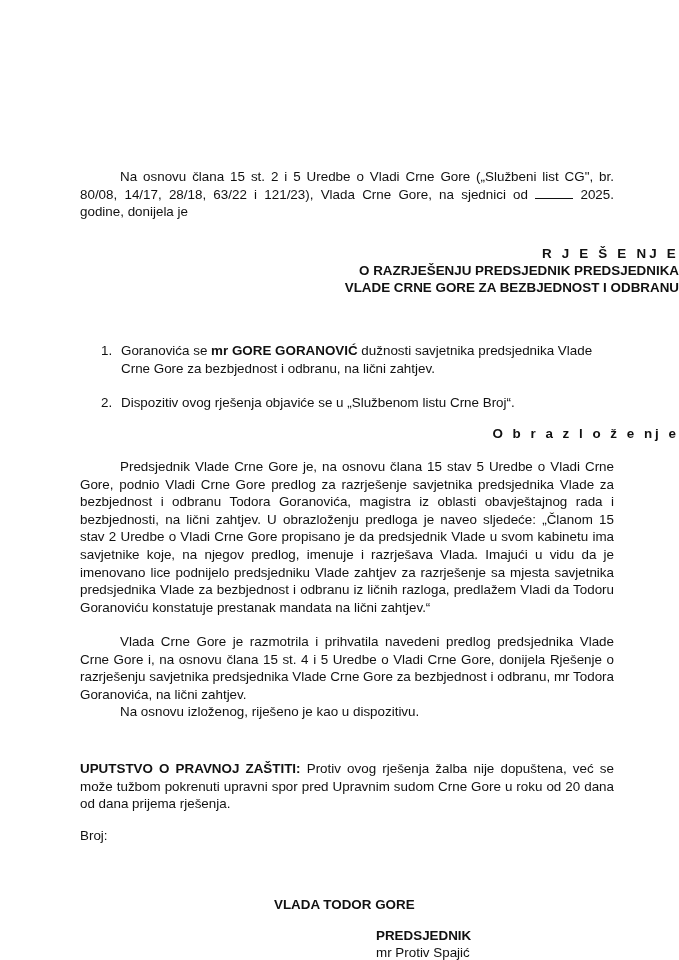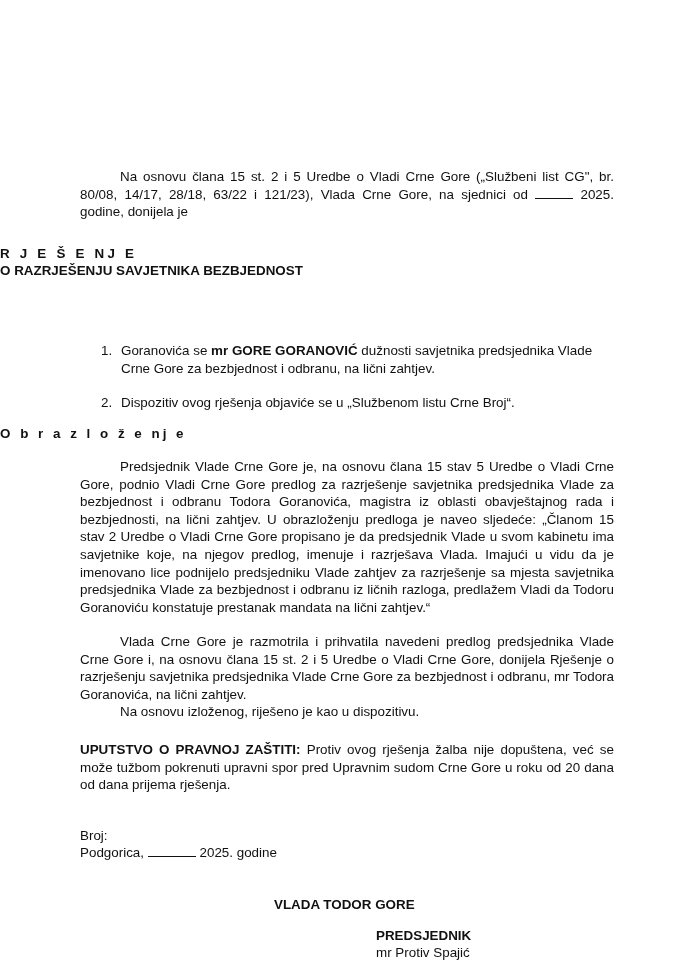--- a/index.html
+++ b/index.html
@@ -26,21 +26,21 @@
     left: 80px;
     width: 534px;
     line-height: 17.6px;
     text-align: justify;
   }
   .para .indent { display: inline-block; width: 40px; }
   .center {
     position: absolute;
     left: 0;
     width: 679px;
-    text-align: left;
+    text-align: right;
     font-weight: bold;
     line-height: 17px;
   }
   .spaced { letter-spacing: 3.2px; }
   .list-item {
     position: absolute;
     left: 101px;
     width: 513px;
     line-height: 17.6px;
   }
@@ -70,54 +70,50 @@
 
 <div class="page">
 
   <div class="para" style="top:120px;">
     <span class="indent"></span><span>Na osnovu člana 15 st. 2 i 5 Uredbe o Vladi Crne Gore („Službeni list CG", br. 80/08, 14/17, 28/18, 63/22 i 121/23), Vlada Crne Gore, na sjednici od</span>
     <span class="blank" style="width:38px;"></span>
     <span>2025. godine, donijela je</span>
   </div>
 
   <div class="center spaced" style="top:197px;">R J E Š E NJ E</div>
-  <div class="center" style="top:214px;">O RAZRJEŠENJU SAVJETNIKA BEZBJEDNOST</div>
+  <div class="center" style="top:214px;">O RAZRJEŠENJU PREDSJEDNIK PREDSJEDNIKA</div>
+  <div class="center" style="top:231px;">VLADE CRNE GORE ZA BEZBJEDNOST I ODBRANU</div>
 
   <div class="list-item" style="top:294px;">
     <span class="num">1.</span>
     <span class="txt"><span>Goranovića se </span><span class="bold">mr GORE GORANOVIĆ</span><span> dužnosti savjetnika predsjednika Vlade Crne Gore za bezbjednost i odbranu, na lični zahtjev.</span></span>
   </div>
 
   <div class="list-item" style="top:346px;">
     <span class="num">2.</span>
     <span class="txt">Dispozitiv ovog rješenja objaviće se u „Službenom listu Crne Broj“.</span>
   </div>
 
   <div class="center spaced" style="top:377px; letter-spacing:3px;">O b r a z l o ž e nj e</div>
 
   <div class="para" style="top:410px;">
     <span class="indent"></span><span>Predsjednik Vlade Crne Gore je, na osnovu člana 15 stav 5 Uredbe o Vladi Crne Gore, podnio Vladi Crne Gore predlog za razrješenje savjetnika predsjednika Vlade za bezbjednost i odbranu Todora Goranovića, magistra iz oblasti obavještajnog rada i bezbjednosti, na lični zahtjev. U obrazloženju predloga je naveo sljedeće: „Članom 15 stav 2 Uredbe o Vladi Crne Gore propisano je da predsjednik Vlade u svom kabinetu ima savjetnike koje, na njegov predlog, imenuje i razrješava Vlada. Imajući u vidu da je imenovano lice podnijelo predsjedniku Vlade zahtjev za razrješenje sa mjesta savjetnika predsjednika Vlade za bezbjednost i odbranu iz ličnih razloga, predlažem Vladi da Todoru Goranoviću konstatuje prestanak mandata na lični zahtjev.“</span>
   </div>
 
   <div class="para" style="top:585px;">
-    <span class="indent"></span><span>Vlada Crne Gore je razmotrila i prihvatila navedeni predlog predsjednika Vlade Crne Gore i, na osnovu člana 15 st. 2 i 5 Uredbe o Vladi Crne Gore, donijela Rješenje o razrješenju savjetnika predsjednika Vlade Crne Gore za bezbjednost i odbranu,  mr Todora Goranovića, na lični zahtjev.</span>
+    <span class="indent"></span><span>Vlada Crne Gore je razmotrila i prihvatila navedeni predlog predsjednika Vlade Crne Gore i, na osnovu člana 15 st. 4 i 5 Uredbe o Vladi Crne Gore, donijela Rješenje o razrješenju savjetnika predsjednika Vlade Crne Gore za bezbjednost i odbranu,  mr Todora Goranovića, na lični zahtjev.</span>
   </div>
 
   <div class="para" style="top:655px;">
     <span class="indent"></span><span>Na osnovu izloženog, riješeno je kao u dispozitivu.</span>
   </div>
 
-  <div class="para" style="top:693px;">
+  <div class="para" style="top:712px;">
     <span class="bold">UPUTSTVO O PRAVNOJ ZAŠTITI:</span><span> Protiv ovog rješenja žalba nije dopuštena, već se može tužbom pokrenuti upravni spor pred Upravnim sudom Crne Gore u roku od 20 dana od dana prijema rješenja.</span>
   </div>
 
   <div class="plain" style="left:80px; top:779px;">Broj:</div>
-  <div class="plain" style="left:80px; top:796px;">
-    <span>Podgorica,</span>
-    <span class="blank" style="width:48px;"></span>
-    <span>2025. godine</span>
-  </div>
 
   <div class="plain bold" style="left:274px; top:848px;">VLADA TODOR GORE</div>
   <div class="plain bold" style="left:376px; top:879px;">PREDSJEDNIK</div>
   <div class="plain" style="left:376px; top:896px;">mr Protiv Spajić</div>
 
 </div>
 
 </body></html>

